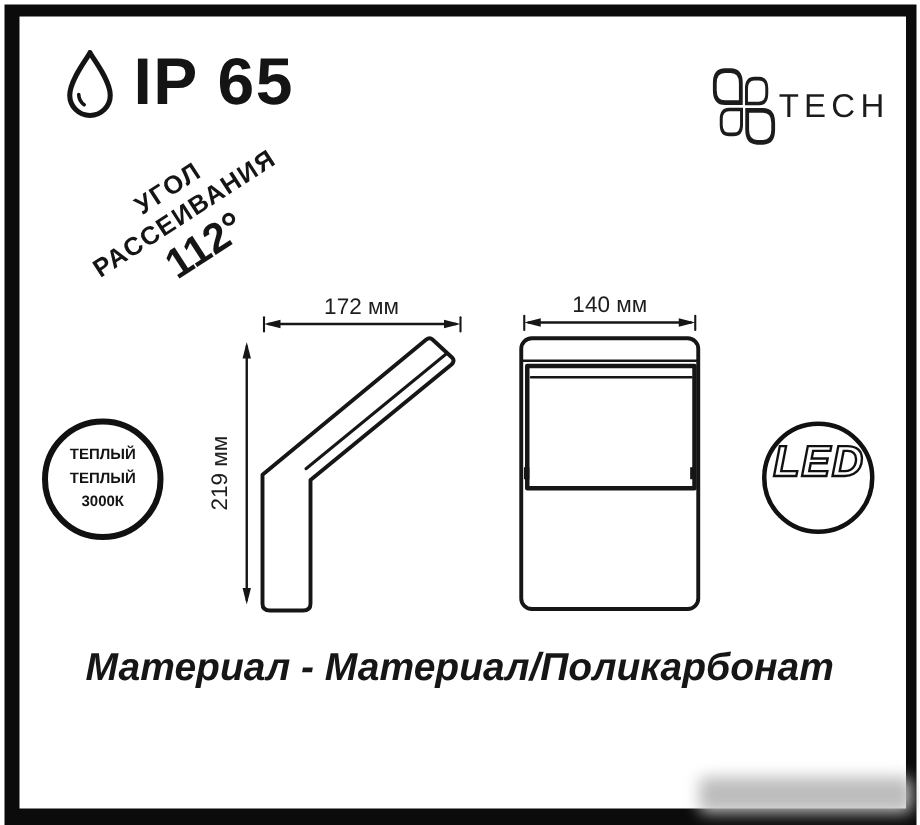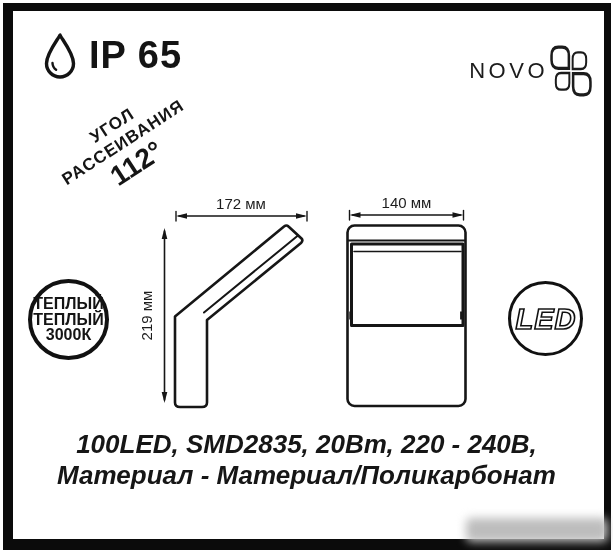--- a/index.html
+++ b/index.html
@@ -14,21 +14,21 @@
     border-style:solid;border-color:#0b0b0b;
     border-width:8px 7px 11px 10px;
     pointer-events:none;z-index:2;
   }
   
   .ip-group{
     position:absolute;left:42px;top:30px;height:50px;
     display:flex;align-items:center;gap:11px;z-index:3;
   }
   .ip-text{
-    font-size:38px;font-weight:800;letter-spacing:1px;color:#141414;line-height:46px;
+    font-size:44px;font-weight:800;letter-spacing:1px;color:#141414;line-height:46px;
   }
   .logo{
     position:absolute;top:43px;right:20px;height:56px;
     display:flex;align-items:center;z-index:3;color:#1c1c1c;
   }
   .logo-word{
     font-size:22px;font-weight:400;letter-spacing:3.5px;line-height:22px;
   }
   .logo-word.left{margin-right:1px;}
   .logo-word.right{margin-left:1px;}
@@ -37,26 +37,26 @@
     position:absolute;left:36px;top:112px;width:180px;z-index:3;
     transform:rotate(-33deg);text-align:center;color:#151515;
   }
   .angle .l1,.angle .l2{font-size:17px;font-weight:700;letter-spacing:1px;line-height:20px;}
   .angle .l3{font-size:28px;font-weight:700;line-height:30px;}
   
   .badge-temp{
     position:absolute;left:28px;top:279px;width:81px;height:81px;box-sizing:border-box;
     border:4px solid #111;border-radius:50%;
     display:flex;flex-direction:column;align-items:center;justify-content:center;
-    font-size:16px;font-weight:700;line-height:15.5px;text-align:center;z-index:3;color:#141414;
+    font-size:10px;font-weight:700;line-height:15.5px;text-align:center;z-index:3;color:#141414;
   }
   .badge-led{
     position:absolute;left:508px;top:281px;width:75px;height:75px;box-sizing:border-box;
     border:3.5px solid #111;border-radius:50%;
-    display:flex;align-items:center;justify-content:center;z-index:3;
+    display:flex;justify-content:center;z-index:3;
   }
   
   .drawing-layer{position:absolute;left:0;top:0;z-index:1;}
   .dim-label{font-size:15px;font-weight:500;fill:#1d1d1d;font-family:"Liberation Sans",sans-serif;}
   
   .specs{
     position:absolute;left:0;right:0;top:429px;text-align:center;z-index:3;
     font-style:italic;font-weight:700;color:#161616;
   }
   .specs .line{font-size:26px;line-height:31px;white-space:nowrap;}
@@ -73,29 +73,29 @@
 
 <div class="ip-group">
   <svg width="36" height="47" viewBox="0 0 36 47">
     <path d="M18 3 C17 6 4.5 21 4.5 31.5 a13.5 13.5 0 0 0 27 0 C31.5 21 19 6 18 3 Z" fill="none" stroke="#141414" stroke-width="3.4" stroke-linejoin="round"></path>
     <path d="M10.5 31 a8.5 8.5 0 0 0 3.6 6.8" fill="none" stroke="#141414" stroke-width="2.4" stroke-linecap="round"></path>
   </svg>
   <span class="ip-text">IP 65</span>
 </div>
 
 <div class="logo">
-  <span class="logo-word left">NOVO</span>
   <svg width="44" height="54" viewBox="-26 -26 52 52" preserveAspectRatio="none">
     <g fill="none" stroke="#1c1c1c" stroke-width="3" stroke-linejoin="miter">
       <path d="M -2.5 -2.5 L -2.5 -15 Q -2.5 -23 -10.5 -23 L -15 -23 Q -23 -23 -23 -15 L -23 -10.5 Q -23 -2.5 -15 -2.5 Z"></path>
       <path transform="scale(-0.78,0.78)" d="M -2.5 -2.5 L -2.5 -15 Q -2.5 -23 -10.5 -23 L -15 -23 Q -23 -23 -23 -15 L -23 -10.5 Q -23 -2.5 -15 -2.5 Z"></path>
       <path transform="scale(0.78,-0.78)" d="M -2.5 -2.5 L -2.5 -15 Q -2.5 -23 -10.5 -23 L -15 -23 Q -23 -23 -23 -15 L -23 -10.5 Q -23 -2.5 -15 -2.5 Z"></path>
       <path transform="scale(-1,-1)" d="M -2.5 -2.5 L -2.5 -15 Q -2.5 -23 -10.5 -23 L -15 -23 Q -23 -23 -23 -15 L -23 -10.5 Q -23 -2.5 -15 -2.5 Z"></path>
     </g>
   </svg>
+  <span class="logo-word right">TECH</span>
 </div>
 
 <div class="angle">
   <div class="l1">УГОЛ</div>
   <div class="l2">РАССЕИВАНИЯ</div>
   <div class="l3">112°</div>
 </div>
 
 <div class="badge-temp">
   <div>ТЕПЛЫЙ</div>
@@ -156,17 +156,16 @@
     <line x1="348.5" y1="240.5" x2="464.5" y2="240.5" stroke-width="1.8"></line>
     <rect x="351.5" y="244" width="111.5" height="81.5" stroke-width="3"></rect>
     <line x1="354" y1="251.5" x2="461" y2="251.5" stroke-width="1.6"></line>
     <rect x="349.3" y="311.5" width="3.6" height="8" fill="#161616" stroke="none"></rect>
     <rect x="460.1" y="311.5" width="3.6" height="8" fill="#161616" stroke="none"></rect>
   </g>
   <text class="dim-label" x="406.5" y="208" text-anchor="middle">140 мм</text>
 </svg>
 
 <div class="specs">
-  <div class="line">100LED, SMD2835, 20Вт, 220 - 240В,</div>
   <div class="line">Материал - Материал/Поликарбонат</div>
 </div>
 
 <div class="watermark"></div>
 
 </body></html>

